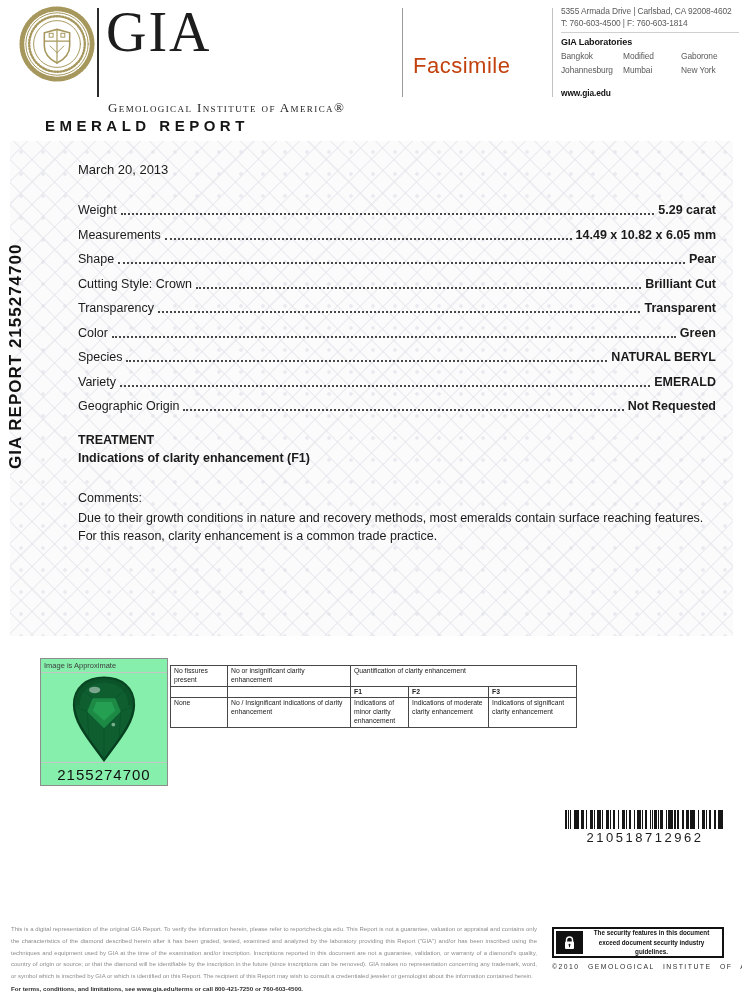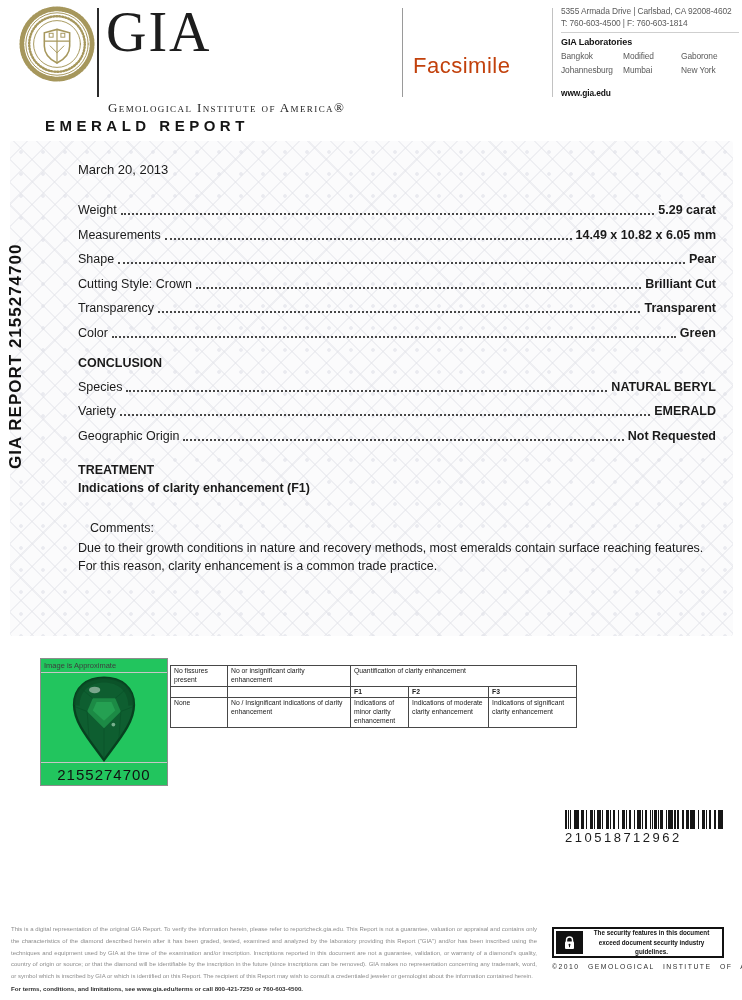--- a/index.html
+++ b/index.html
@@ -40,41 +40,41 @@
   .content{position:absolute;left:78px;top:162px;width:638px;}
   .date{font-size:13px;margin-bottom:26px;}
   .frow{display:flex;align-items:flex-end;font-size:12.5px;line-height:14px;margin-bottom:10.5px;}
   .frow .flabel{white-space:nowrap;}
   .frow .leader{flex:1;border-bottom:2px dotted #474747;margin:0 4px 2px 4px;min-width:10px;}
   .frow .fvalue{white-space:nowrap;font-weight:bold;}
   .gap-sm{margin-top:5px;}
   .sect-heading{font-size:12.5px;font-weight:bold;margin:16px 0 10px;}
   .treat-heading{font-size:12.5px;font-weight:bold;margin:20px 0 4px;}
   .treat-text{font-size:12.5px;font-weight:bold;}
-  .comments-heading{font-size:12.5px;margin:26px 12px 4px;}
+  .comments-heading{font-size:12.5px;margin:26px 0 4px;}
   .comment-line{font-size:12.5px;line-height:18px;}
 
   
-  .photo-box{position:absolute;left:40px;top:658px;width:128px;height:128px;background:#22c55e;
+  .photo-box{position:absolute;left:40px;top:658px;width:128px;height:128px;background:#86efac;
              border:1px solid #8d8d8d;box-sizing:border-box;display:flex;flex-direction:column;}
   .photo-caption{font-size:7.5px;color:#3d3d3d;padding:2px 3px;border-bottom:1px solid #c6c6c6;}
   .photo-area{flex:1;display:flex;align-items:center;justify-content:center;}
   .photo-number{height:22px;border-top:1px solid #c6c6c6;display:flex;align-items:center;
                 justify-content:center;font-size:15px;letter-spacing:1px;color:#111;}
 
   
   .clarity{position:absolute;left:170px;top:665px;border-collapse:collapse;table-layout:fixed;
            width:406px;font-size:6.8px;line-height:1.3;color:#222;}
   .clarity td{border:1px solid #474747;vertical-align:top;padding:1px 3px;overflow:hidden;}
   .clarity .h1 td{height:16px;}
   .clarity .h2 td{height:8px;}
   .clarity .bold{font-weight:bold;}
 
   
-  .barcode{position:absolute;left:565px;top:810px;width:160px;text-align:left;}
+  .barcode{position:absolute;left:565px;top:810px;width:160px;text-align:center;}
   .bars{height:19px;background-color:#fff;
         background-image:
           repeating-linear-gradient(90deg,#161616 0 2px,transparent 2px 5px,#161616 5px 6px,transparent 6px 9px,#161616 9px 12px,transparent 12px 13px,#161616 13px 14px,transparent 14px 16px),
           repeating-linear-gradient(90deg,transparent 0 3px,#161616 3px 4px,transparent 4px 11px,#161616 11px 13px,transparent 13px 18px,#161616 18px 19px,transparent 19px 23px);}
   .barcode-number{margin-top:1px;font-size:13px;letter-spacing:2.5px;color:#1c1c1c;}
 
   
   .fineprint{position:absolute;left:11px;top:924px;width:526px;font-size:6px;line-height:11.8px;
              color:#8d8d8d;text-align:justify;}
   .terms-line{position:absolute;left:11px;top:985px;width:526px;font-size:6.2px;font-weight:bold;color:#2e2e2e;}
@@ -158,21 +158,20 @@
       <span class="flabel">Transparency</span>
       <span class="leader"></span>
       <span class="fvalue">Transparent</span>
     </div>
     <div class="frow">
       <span class="flabel">Color</span>
       <span class="leader"></span>
       <span class="fvalue">Green</span>
     </div>
 
-    <div class="sect-heading">CONCLUSION</div>
     <div class="frow">
       <span class="flabel">Species</span>
       <span class="leader"></span>
       <span class="fvalue">NATURAL BERYL</span>
     </div>
     <div class="frow">
       <span class="flabel">Variety</span>
       <span class="leader"></span>
       <span class="fvalue">EMERALD</span>
     </div>

